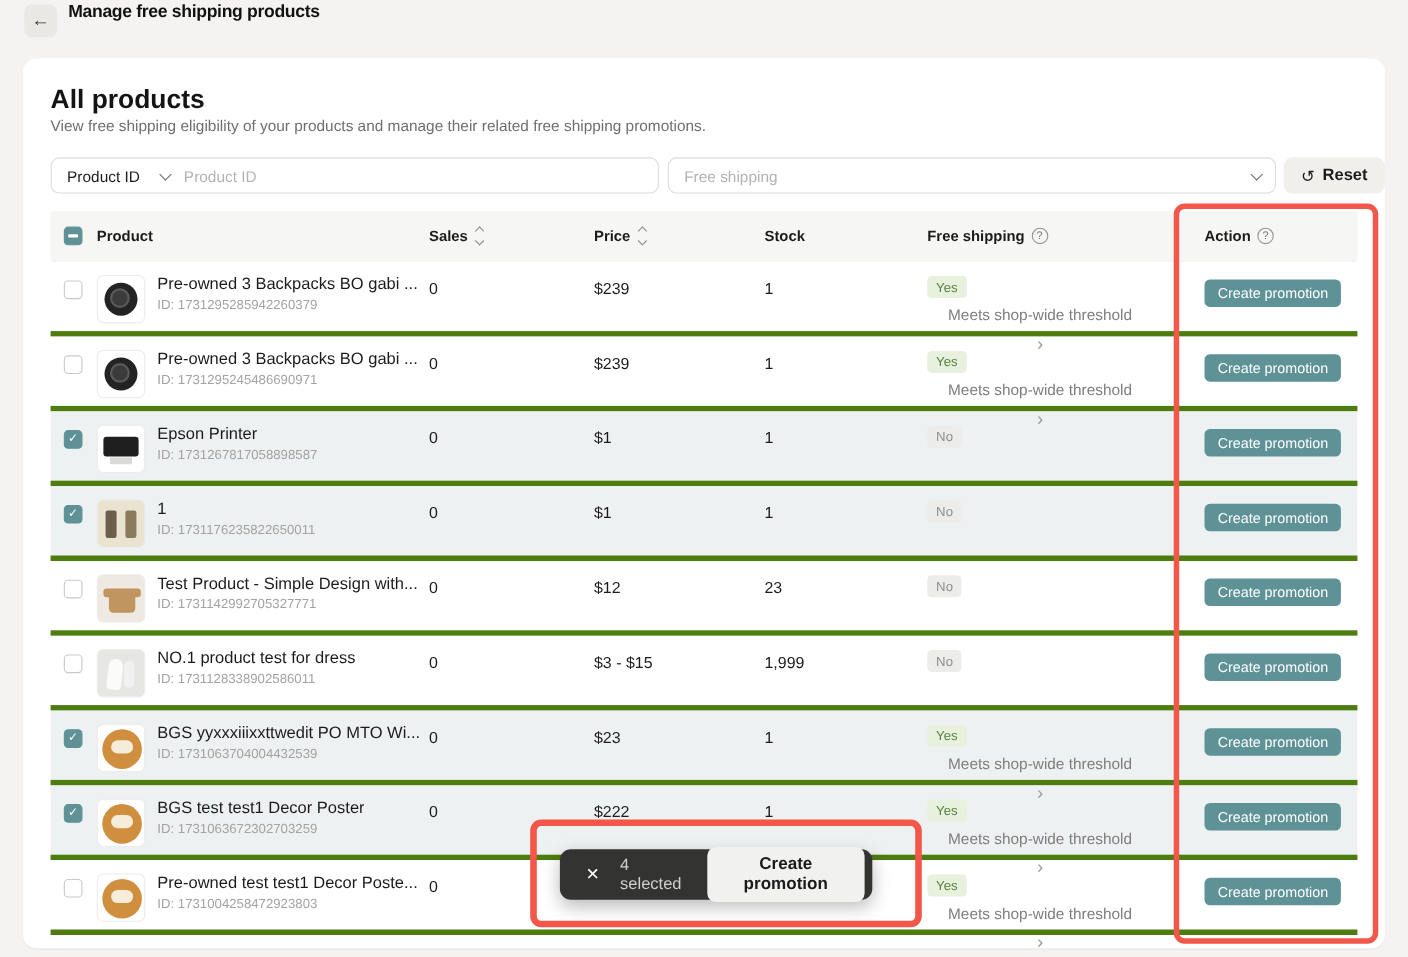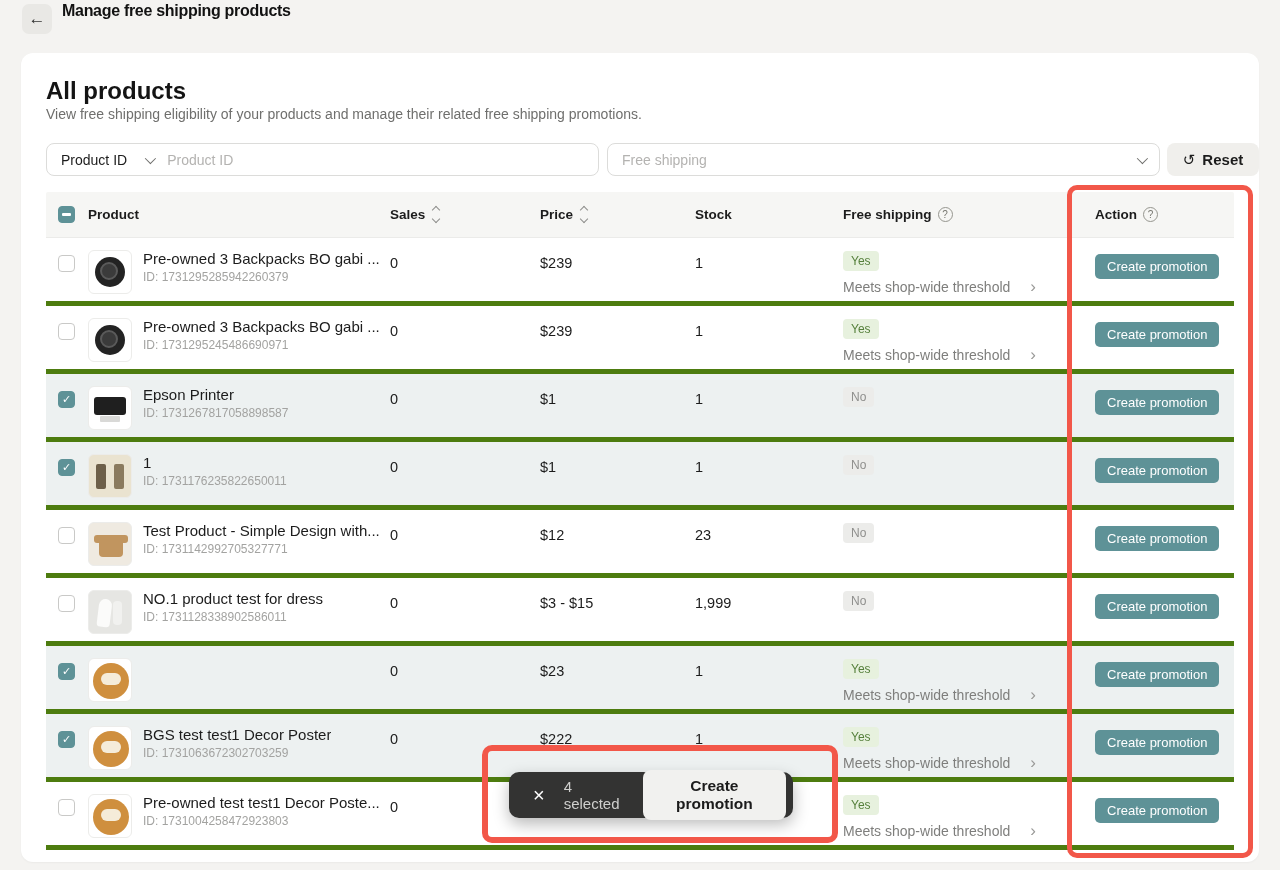--- a/index.html
+++ b/index.html
@@ -125,21 +125,21 @@
   .thumb-logo::after  { width:20px; height:12px; background:#f5ecd9; left:12px; top:14px; border-radius:6px; }
   .pname { font-size:15px; color:#1c1c1c; max-width:240px; white-space:nowrap; overflow:hidden; }
   .pid   { font-size:12px; color:#a3a3a1; margin-top:3px; }
   .cellnum { padding-top:17px; font-size:14.5px; color:#1c1c1c; }
   .fs-cell { padding-top:13px; }
   .badge {
     display:inline-block; font-size:12px; padding:3px 8px; border-radius:4px;
   }
   .badge.yes { background:var(--yes-bg,#e7f1de); color:var(--yes-text,#56803c); }
   .badge.no  { background:var(--no-bg,#ececea);  color:var(--no-text,#8f8f8d); }
-  .fs-note { margin-top:7px; font-size:14px; color:#7e7e7c; display:flex; align-items:center; gap:20px; cursor:pointer; }
+  .fs-note { margin-top:7px; font-size:14px; color:#7e7e7c; display:flex; align-items:center; gap:10px; cursor:pointer;flex-direction:column; }
   .fs-note .arrow { font-size:17px; color:#9a9a98; line-height:1; }
   .act-cell { padding-top:16px; }
   .promo-btn {
     background:var(--accent-teal,#5e9297); color:#fff; border:none; cursor:pointer;
     font-size:13px; font-family:inherit; padding:5px 12px; border-radius:5px;
   }
   
   .sel-toolbar {
     position:absolute; left:509px; top:772px; width:284px; height:46px;
     background:#333332; border-radius:10px; z-index:30;
@@ -391,20 +391,24 @@
 
   <div class="trow selected">
     <div class="col-cb">
       <span class="cbox checked">
         <span class="mark">✓</span>
       </span>
     </div>
     <div class="col-prod">
       <div class="prod-wrap">
         <span class="thumb thumb-logo"></span>
+        <span>
+          <div class="pname">BGS yyxxxiiixxttwedit PO MTO Wi...</div>
+          <div class="pid">ID: 1731063704004432539</div>
+        </span>
       </div>
     </div>
     <div class="col-sales cellnum">0</div>
     <div class="col-price cellnum">$23</div>
     <div class="col-stock cellnum">1</div>
     <div class="col-fs fs-cell">
       <span class="badge yes">Yes</span>
       <div class="fs-note">
         <span>Meets shop-wide threshold</span>
         <span class="arrow">›</span>

